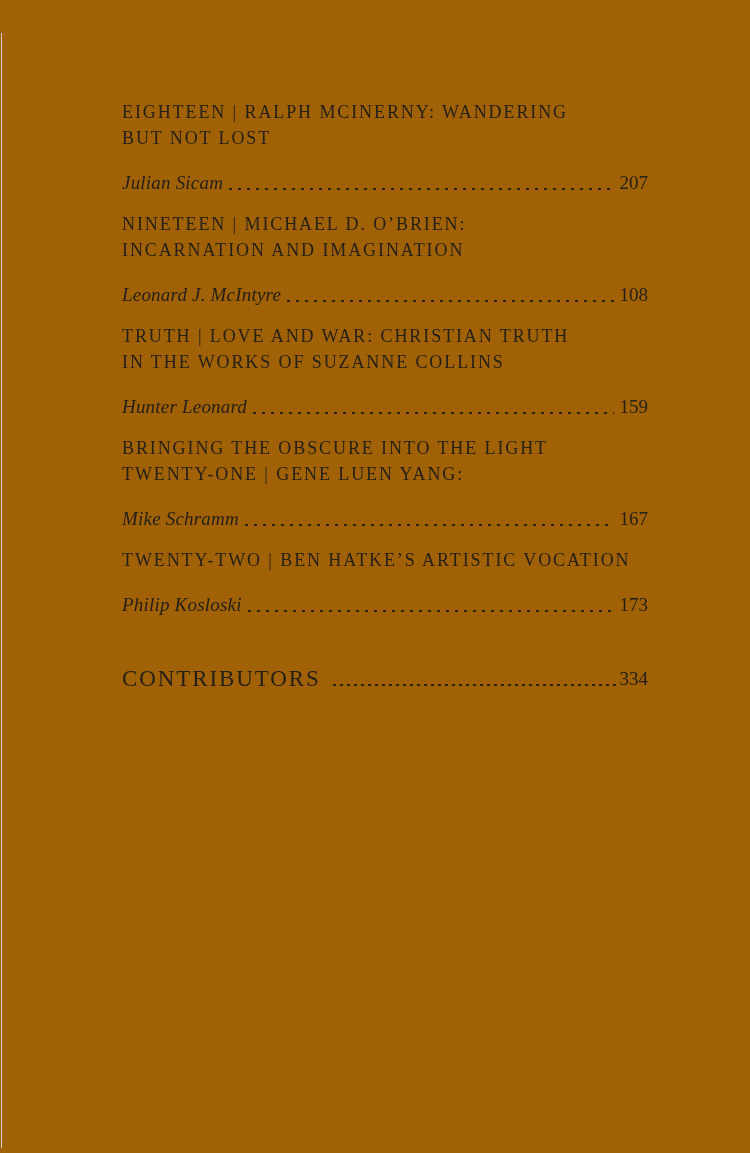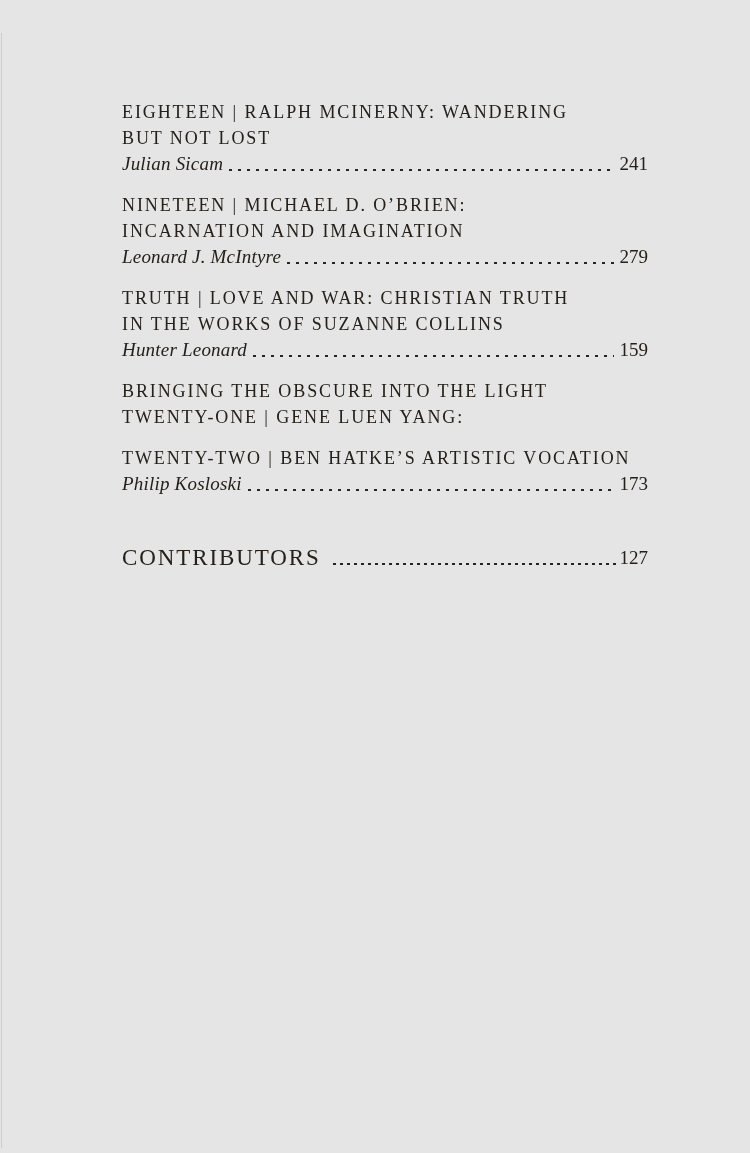--- a/index.html
+++ b/index.html
@@ -1,21 +1,21 @@
 <!DOCTYPE html>
 <html><head>
 <meta charset="utf-8">
 <style>
   html, body { margin: 0; padding: 0; background: #ffffff; }
 
   .book-page {
     position: relative;
     width: 750px;
     height: 1153px;
-    background: #e5e5e5;
+    background: #a16207;
     font-family: "Liberation Serif", "DejaVu Serif", serif;
     color: #262019;
     overflow: hidden;
   }
 
   
   .edge-line {
     position: absolute;
     left: 1px;
     top: 33px;
@@ -38,20 +38,21 @@
     line-height: 26px;
     letter-spacing: 1.9px;
     white-space: nowrap;
     font-weight: 500;
   }
 
   .author-row {
     display: flex;
     align-items: stretch;
     line-height: 26px;
+    margin-top: 19px;
   }
 
   .author {
     font-style: italic;
     font-size: 19px;
     letter-spacing: 0.2px;
     white-space: nowrap;
   }
 
   .dot-leader {
@@ -89,60 +90,65 @@
   <div class="edge-line"></div>
 
   <div class="toc">
 
     <section class="entry">
       <div class="title-line">EIGHTEEN | RALPH MCINERNY: WANDERING</div>
       <div class="title-line">BUT NOT LOST</div>
       <div class="author-row">
         <span class="author">Julian Sicam</span>
         <span class="dot-leader"></span>
-        <span class="page-num">241</span>
+        <span class="page-num">207</span>
       </div>
     </section>
 
     <section class="entry">
       <div class="title-line">NINETEEN | MICHAEL D. O’BRIEN:</div>
       <div class="title-line">INCARNATION AND IMAGINATION</div>
       <div class="author-row">
         <span class="author">Leonard J. McIntyre</span>
         <span class="dot-leader"></span>
-        <span class="page-num">279</span>
+        <span class="page-num">108</span>
       </div>
     </section>
 
     <section class="entry">
       <div class="title-line">TRUTH | LOVE AND WAR: CHRISTIAN TRUTH</div>
       <div class="title-line">IN THE WORKS OF SUZANNE COLLINS</div>
       <div class="author-row">
         <span class="author">Hunter Leonard</span>
         <span class="dot-leader"></span>
         <span class="page-num">159</span>
       </div>
     </section>
 
     <section class="entry">
       <div class="title-line">BRINGING THE OBSCURE INTO THE LIGHT</div>
       <div class="title-line">TWENTY-ONE | GENE LUEN YANG:</div>
+      <div class="author-row">
+        <span class="author">Mike Schramm</span>
+        <span class="dot-leader"></span>
+        <span class="page-num">167</span>
+      </div>
     </section>
 
     <section class="entry">
       <div class="title-line">TWENTY-TWO | BEN HATKE’S ARTISTIC VOCATION</div>
       <div class="author-row">
         <span class="author">Philip Kosloski</span>
         <span class="dot-leader"></span>
         <span class="page-num">173</span>
       </div>
     </section>
 
     <section class="entry contributors">
       <div class="author-row">
         <span class="back-label">CONTRIBUTORS</span>
         <span class="dot-leader"></span>
-        <span class="page-num">127</span>
+        <span class="page-num">334</span>
       </div>
     </section>
 
   </div>
 </div>
 
 </body></html>

